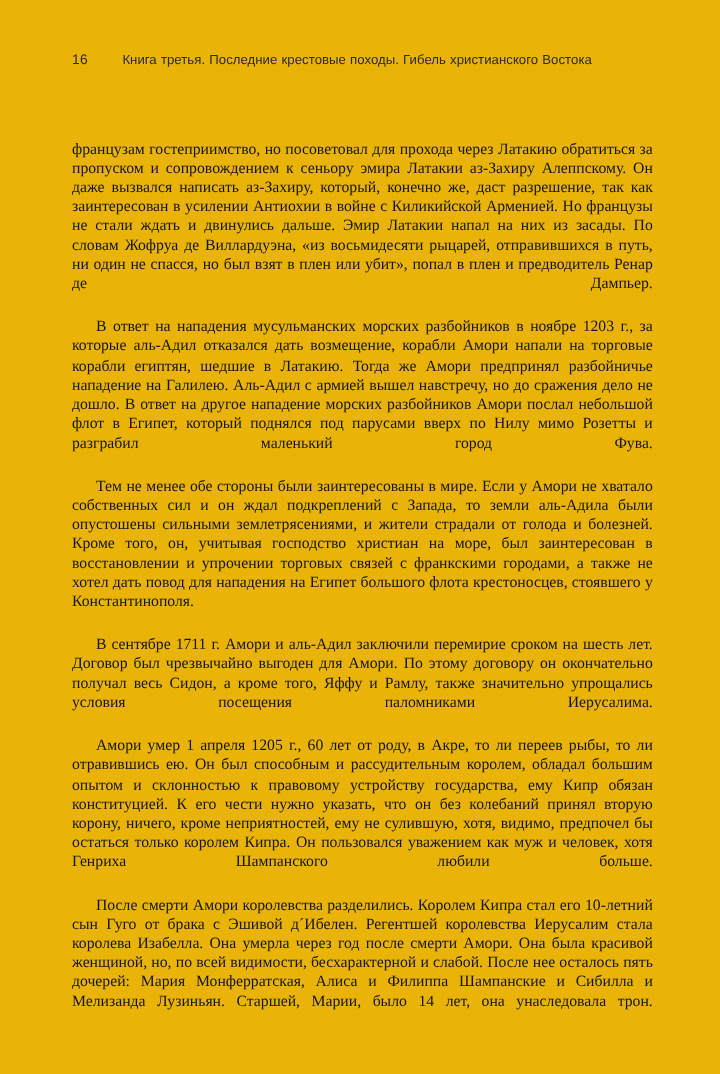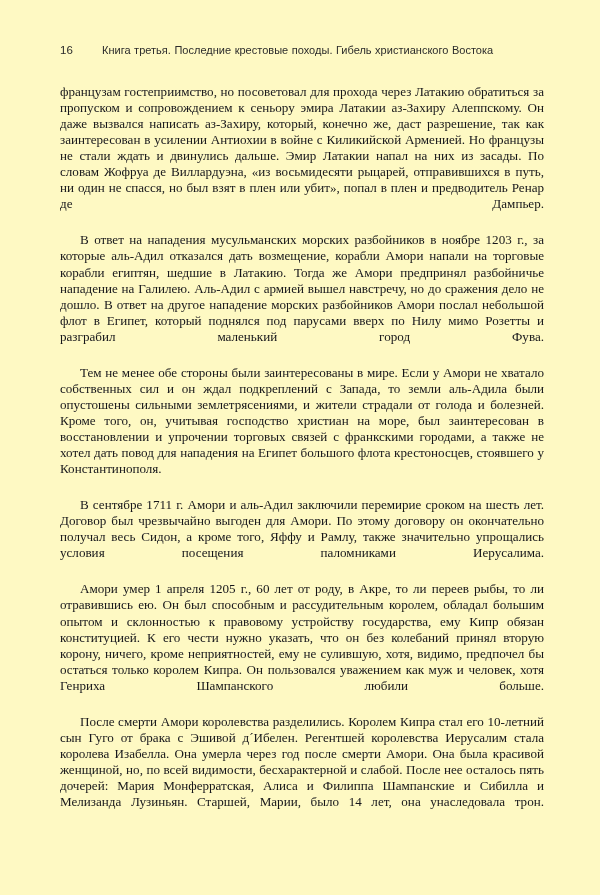--- a/index.html
+++ b/index.html
@@ -63,37 +63,38 @@
     line-height: 16.05px;
     text-align: justify;
     text-indent: 20px;
     color: #16161a;
     word-spacing: 0.1px;
     -webkit-font-smoothing: antialiased;
     hyphens: manual;
   }
   p.para.first {
     text-indent: 0;
+    margin-top: 32px;
   }
   p.para + p.para {
     margin-top: 4px;
   }
   
   p.para::after {
     content: "";
     display: inline-block;
     width: 100%;
   }
   
   p.para { text-align-last: left; }
 </style>
 </head>
 <body style="background: rgb(253, 253, 251);">
 
-<div class="page" style="background: #fef9c3;">
+<div class="page" style="background: #eab308;">
 
   <div class="running-head">
     <span class="folio">16</span>
     <span class="head-title">Книга третья. Последние крестовые походы. Гибель христианского Востока</span>
   </div>
 
   <div class="textblock">
     <p class="para first" style="color: rgb(22, 22, 26);">французам гостеприимство, но посоветовал для прохода через Латакию обра­титься за пропуском и сопровождением к сеньору эмира Латакии аз-Захиру Алеппскому. Он даже вызвался написать аз-Захиру, который, конечно же, даст разрешение, так как заинтересован в усилении Антиохии в войне с Киликийской Арменией. Но французы не стали ждать и двинулись дальше. Эмир Латакии на­пал на них из засады. По словам Жофруа де Виллардуэна, «из восьмидесяти ры­царей, отправившихся в путь, ни один не спасся, но был взят в плен или убит», попал в плен и предводитель Ренар де Дампьер.</p>
     <p class="para" style="color: rgb(22, 22, 26);">В ответ на нападения мусульманских морских разбойников в ноябре 1203 г., за которые аль-Адил отказался дать возмещение, корабли Амори напали на тор­говые корабли египтян, шедшие в Латакию. Тогда же Амори предпринял разбой­ничье нападение на Галилею. Аль-Адил с армией вышел навстречу, но до сраже­ния дело не дошло. В ответ на другое нападение морских разбойников Амори послал небольшой флот в Египет, который поднялся под парусами вверх по Нилу мимо Розетты и разграбил маленький город Фува.</p>
     <p class="para" style="color: rgb(22, 22, 26);">Тем не менее обе стороны были заинтересованы в мире. Если у Амори не хватало собственных сил и он ждал подкреплений с Запада, то земли аль-Адила были опустошены сильными землетрясениями, и жители страдали от голода и болезней. Кроме того, он, учитывая господство христиан на море, был заинте­ресован в восстановлении и упрочении торговых связей с франкскими городами, а также не хотел дать повод для нападения на Египет большого флота крестонос­цев, стоявшего у Константинополя.</p>

